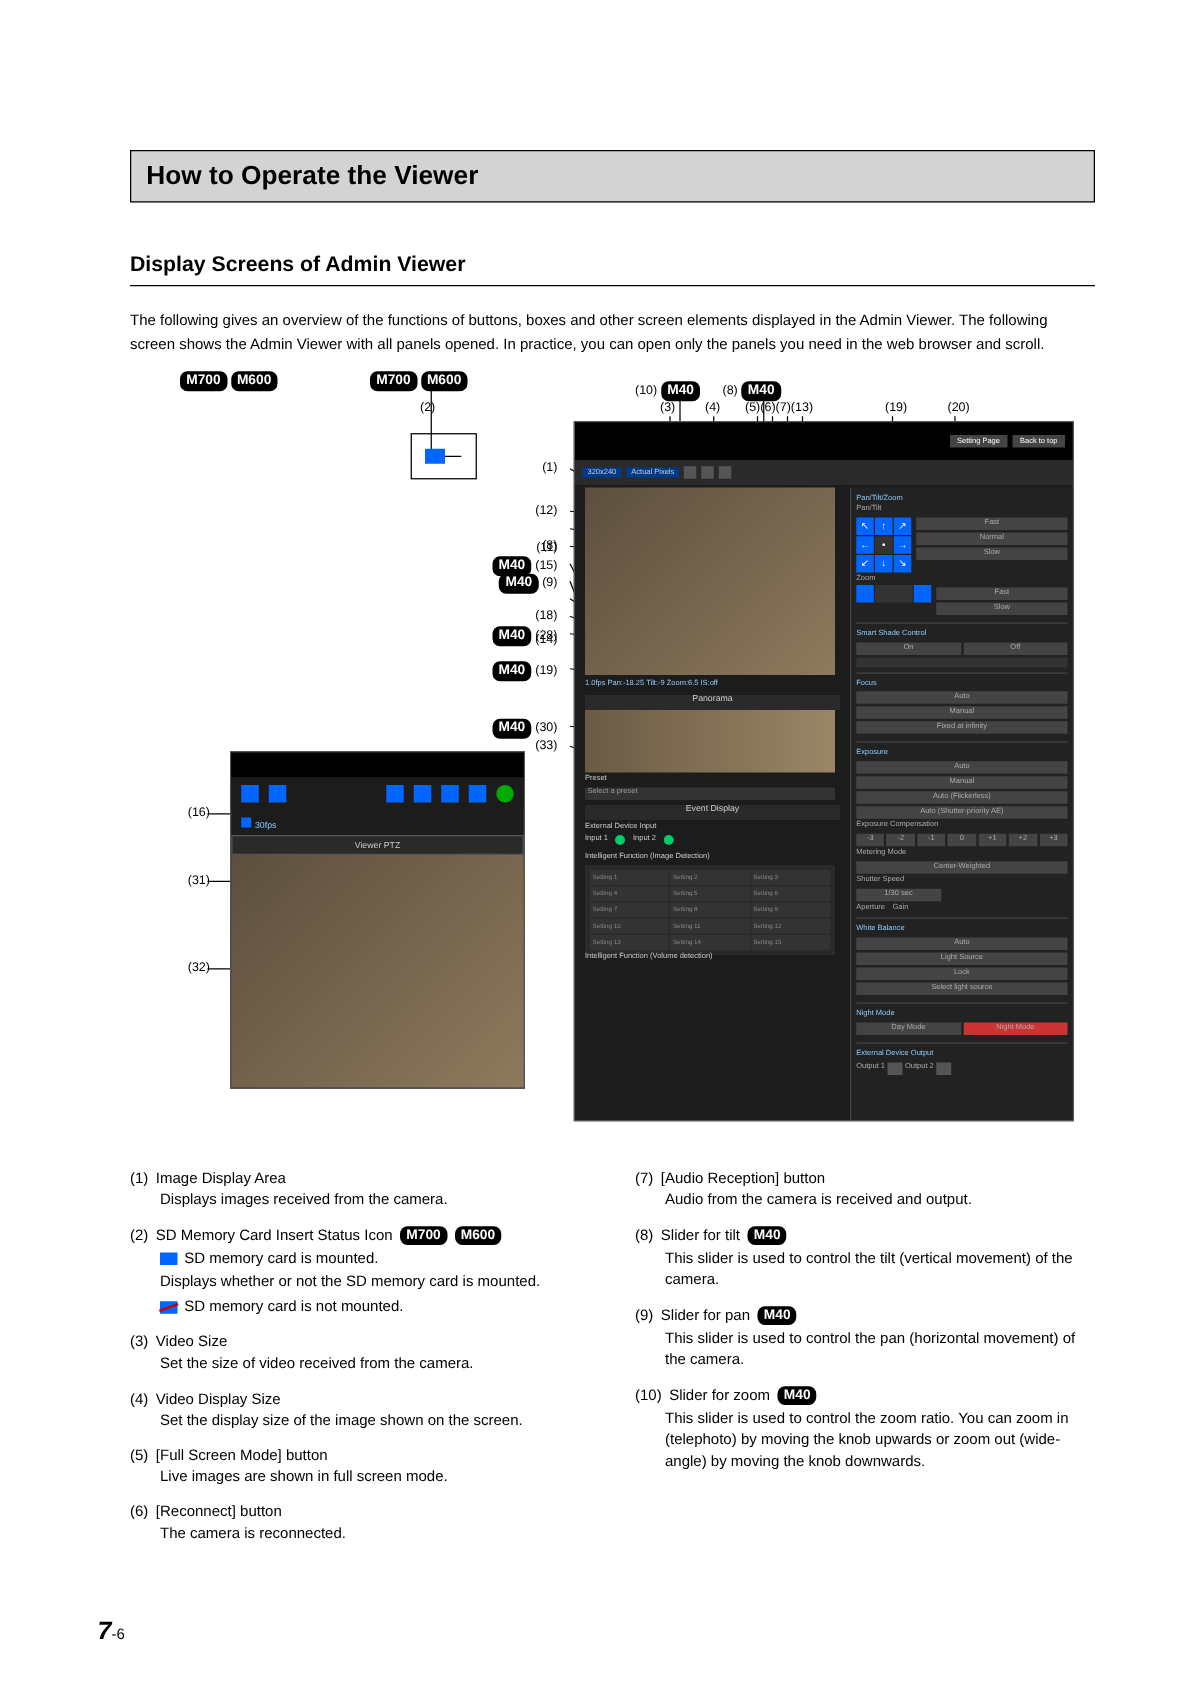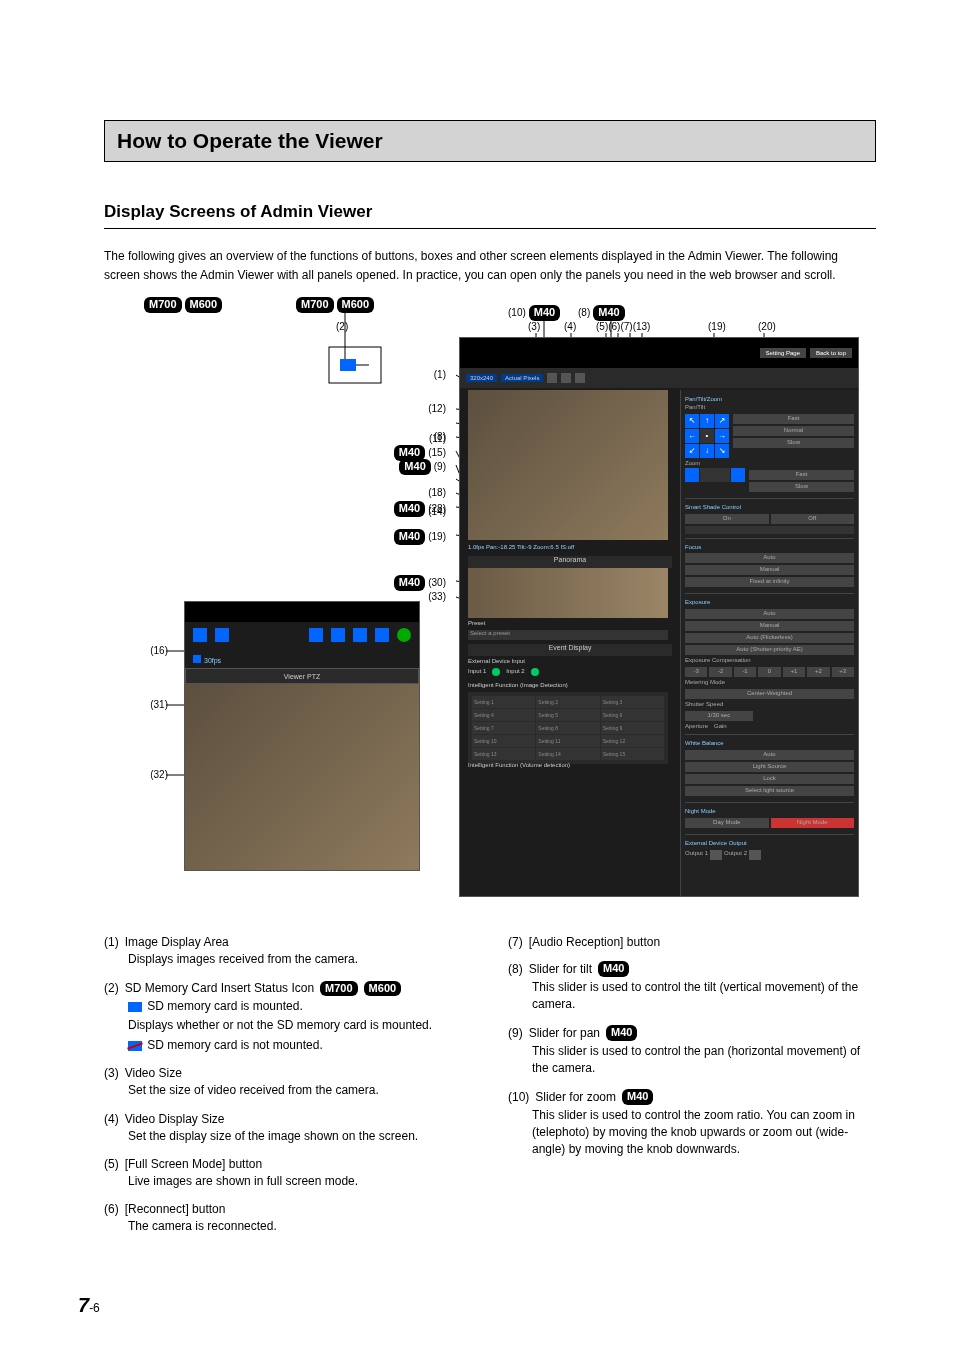--- a/index.html
+++ b/index.html
@@ -640,20 +640,21 @@
           </div>
           <div class="item-body">The camera is reconnected.</div>
         </div>
       </div>
     <div class="col" id="col-right">
         <div class="item">
           <div class="item-head">
             <span class="item-num">(7)</span>
             <span class="item-title">[Audio Reception] button</span>
           </div>
+          <div class="item-body">Audio from the camera is received and output.</div>
         </div>
         <div class="item">
           <div class="item-head">
             <span class="item-num">(8)</span>
             <span class="item-title">Slider for tilt</span>
             <span class="tag">M40</span>
           </div>
           <div class="item-body">This slider is used to control the tilt (vertical movement) of the camera.</div>
         </div>
         <div class="item">

